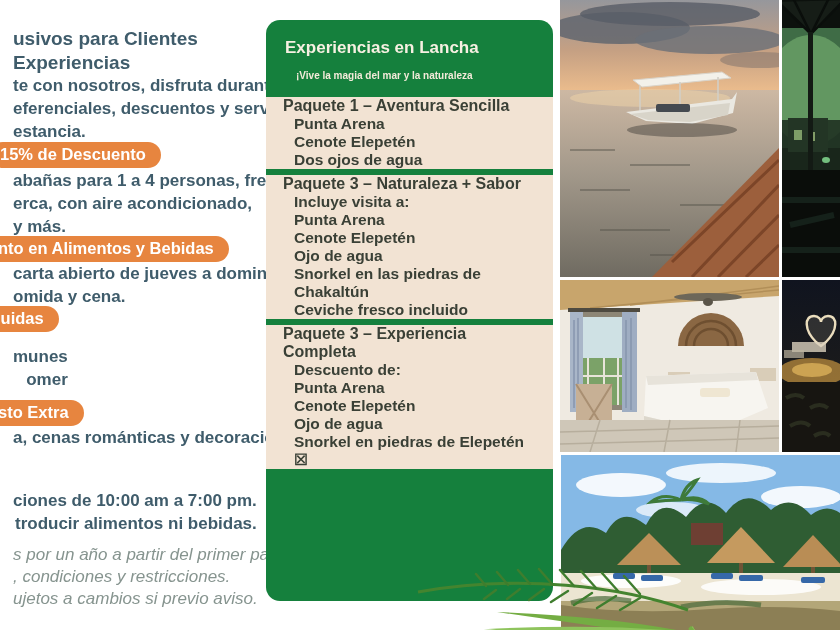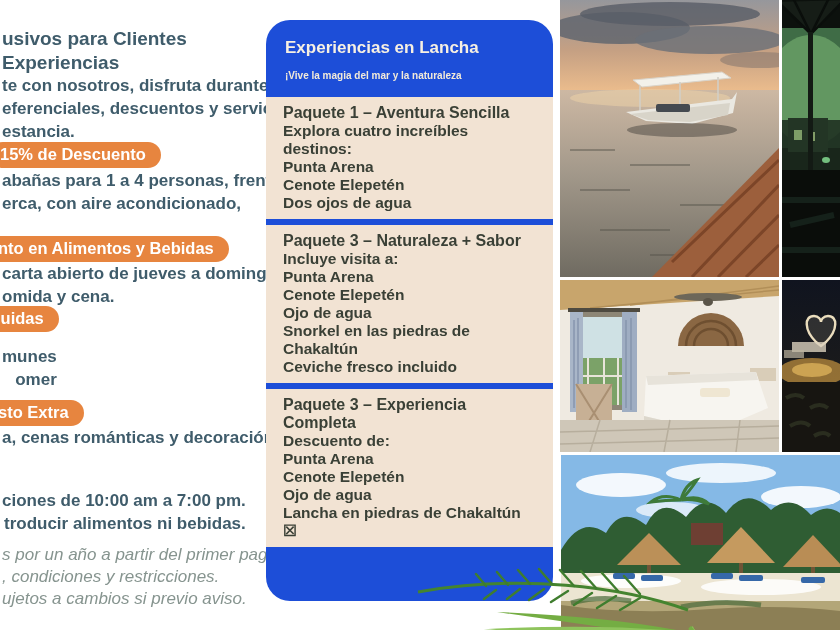--- a/index.html
+++ b/index.html
@@ -1,45 +1,45 @@
 <!DOCTYPE html>
 <html><head>
 <meta charset="utf-8">
 <style>
   html,body{margin:0;padding:0;}
   .page{position:relative;width:840px;height:630px;background:#ffffff;overflow:hidden;
         font-family:"Liberation Sans",sans-serif;}
 
   
   .ltext{position:absolute;color:#3f5c6b;}
-  .ln{display:block;}
+  .ln{display:block;margin-left:11px;}
   .heading{left:2px;top:27px;font-size:19px;font-weight:700;line-height:24px;}
   .body17{font-size:17px;font-weight:600;line-height:23px;}
   .intro{left:2px;top:74px;}
   .pill{position:absolute;background:#e7853f;color:#fff;font-weight:700;font-size:16.5px;
         line-height:19px;padding:3px 15px 4px 10px;border-radius:16px;white-space:nowrap;}
   .pill1{left:-10px;top:142px;}
   .blk1{left:2px;top:169px;}
   .pill2{left:-12px;top:236px;}
   .blk2{left:2px;top:262px;}
   .pill3{left:-14px;top:306px;}
   .blk3{left:2px;top:345px;text-align:right;}
   .pill4{left:-12px;top:400px;}
   .blk4{left:2px;top:426px;}
   .sched{left:2px;top:489px;text-align:right;}
   .disc{left:2px;top:544px;font-size:17px;font-style:italic;font-weight:400;
         line-height:22px;color:#86948f;}
 
   
-  .panel{position:absolute;left:266px;top:20px;width:287px;height:581px;background:#1d4ed8;
-         border-radius:24px;display:flex;flex-direction:column;overflow:hidden;}
+  .panel{position:absolute;left:266px;top:20px;width:287px;height:581px;background:#15803d;
+         border-radius:14px;display:flex;flex-direction:column;overflow:hidden;}
   .panel-header{padding:17px 19px 11px;}
   .panel-title{color:#f7f0e2;font-size:17px;font-weight:700;line-height:22px;margin-bottom:6px;}
   .panel-sub{color:#f2ead9;font-size:10px;font-weight:600;line-height:21px;}
-  .card{background:#f2e3d3;padding:7px 17px;color:#3a4036;font-size:15.5px;
+  .card{background:#f2e3d3;padding:0 17px;color:#3a4036;font-size:15.5px;
         font-weight:600;line-height:18px;}
   .card.gap{margin-top:6px;}
   .card-title{font-weight:700;font-size:16px;display:block;}
   .panel-footer{flex:1;}
 
   
   .ph{position:absolute;overflow:hidden;}
   .ph svg{display:block;}
   .ph-boat{left:560px;top:0;width:219px;height:277px;}
   .ph-umbrella{left:782px;top:0;width:58px;height:277px;}
@@ -62,20 +62,21 @@
   <div class="ltext body17 intro">
     <span class="ln">te con nosotros, disfruta durante un</span>
     <span class="ln">eferenciales, descuentos y servicios</span>
     <span class="ln">estancia.</span>
   </div>
 
   <div class="pill pill1">15% de Descuento</div>
   <div class="ltext body17 blk1">
     <span class="ln">abañas para 1 a 4 personas, frente</span>
     <span class="ln">erca, con aire acondicionado,</span>
+    <span class="ln">y más.</span>
   </div>
 
   <div class="pill pill2">nto en Alimentos y Bebidas</div>
   <div class="ltext body17 blk2">
     <span class="ln">carta abierto de jueves a domingo</span>
     <span class="ln">omida y cena.</span>
   </div>
 
   <div class="pill pill3">luidas</div>
   <div class="ltext body17 blk3">
@@ -102,21 +103,20 @@
   <div class="panel">
     <div class="panel-header">
       <div class="panel-title">Experiencias en Lancha</div>
       <div class="panel-sub">
         <span class="ln">¡Vive la magia del mar y la naturaleza</span>
       </div>
     </div>
 
     <div class="card">
       <span class="card-title">Paquete 1 – Aventura Sencilla</span>
-      <span class="ln">Explora cuatro increíbles destinos:</span>
       <span class="ln">Punta Arena</span>
       <span class="ln">Cenote Elepetén</span>
       <span class="ln">Dos ojos de agua</span>
     </div>
 
     <div class="card gap">
       <span class="card-title">Paquete 3 – Naturaleza + Sabor</span>
       <span class="ln">Incluye visita a:</span>
       <span class="ln">Punta Arena</span>
       <span class="ln">Cenote Elepetén</span>
@@ -124,21 +124,21 @@
       <span class="ln">Snorkel en las piedras de Chakaltún</span>
       <span class="ln">Ceviche fresco incluido</span>
     </div>
 
     <div class="card gap">
       <span class="card-title">Paquete 3 – Experiencia Completa</span>
       <span class="ln">Descuento de:</span>
       <span class="ln">Punta Arena</span>
       <span class="ln">Cenote Elepetén</span>
       <span class="ln">Ojo de agua</span>
-      <span class="ln">Lancha en piedras de Chakaltún ☒</span>
+      <span class="ln">Snorkel en piedras de Elepetén ☒</span>
 
     </div>
 
     <div class="panel-footer"></div>
   </div>
 
   <div class="ph ph-boat">
     <svg width="219" height="277" viewBox="0 0 219 277" xmlns="http://www.w3.org/2000/svg">
       <defs>
         <linearGradient id="sky1" x1="0" y1="0" x2="0" y2="1">

